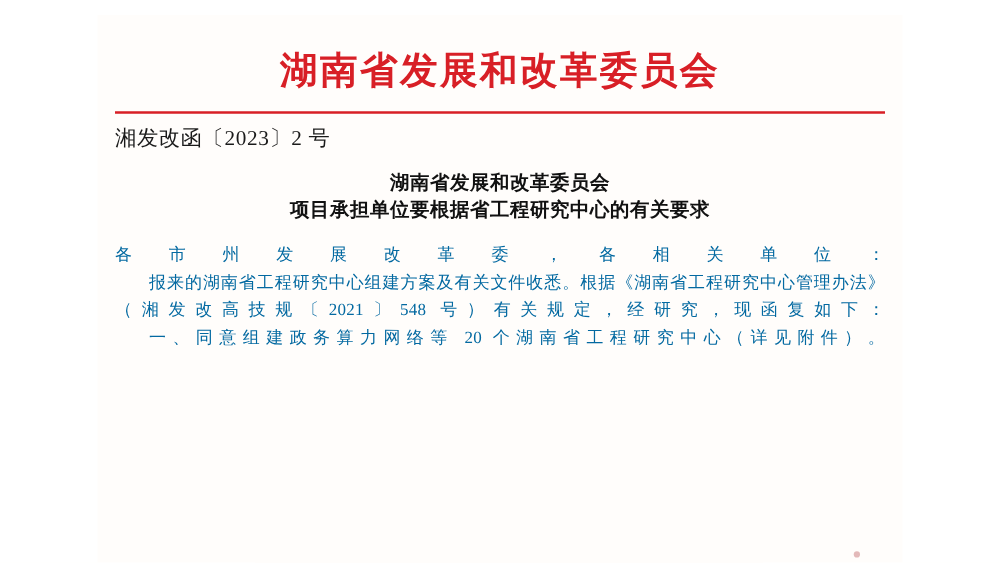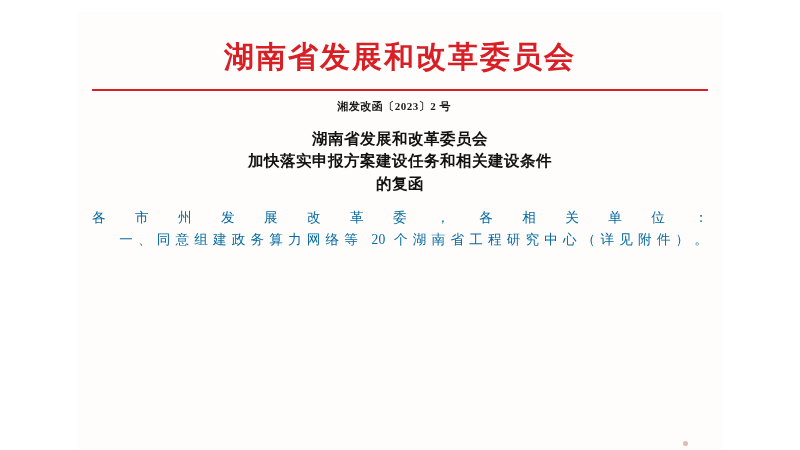--- a/index.html
+++ b/index.html
@@ -62,27 +62,26 @@
     white-space: nowrap;
   }
 
   .red-rule {
     height: 2px;
     background: #d81f26;
     margin: 16px 0 0 0;
   }
 
   .doc-number {
-    text-align: center;
-    font-size: 11px;
+    text-align: left;
+    font-size: 17px;
     color: #1a1a1a;
     margin-top: 8px;
     padding-right: 12px;
     letter-spacing: 0.5px;
-    font-weight: bold;
   }
 
   .heading-block {
     text-align: center;
     margin-top: 14px;
     color: #111;
   }
   .heading-line {
     font-size: 15.5px;
     font-weight: bold;
@@ -132,26 +131,26 @@
     <div class="doc-inner">
 
       <div class="doc-title">湖南省发展和改革委员会</div>
 
       <div class="red-rule"></div>
 
       <div class="doc-number">湘发改函〔2023〕2 号</div>
 
       <div class="heading-block">
         <div class="heading-line">湖南省发展和改革委员会</div>
-        <div class="heading-line">加快落实申报方案建设任务和相关建设条件</div>
-        <div class="heading-line">的复函</div>
+        <div class="heading-line">项目承担单位要根据省工程研究中心的有关要求</div>
       </div>
 
       <div class="body-text">
         <p>各市州发展改革委，各相关单位：</p>
+        <p class="indent">报来的湖南省工程研究中心组建方案及有关文件收悉。根据《湖南省工程研究中心管理办法》（湘发改高技规〔2021〕548 号）有关规定，经研究，现函复如下：</p>
         <p class="indent">一、同意组建政务算力网络等 20 个湖南省工程研究中心（详见附件）。</p>
       </div>
 
       <div class="watermark-dot"></div>
     </div>
   </div>
 
 </div>
 
 </body></html>

